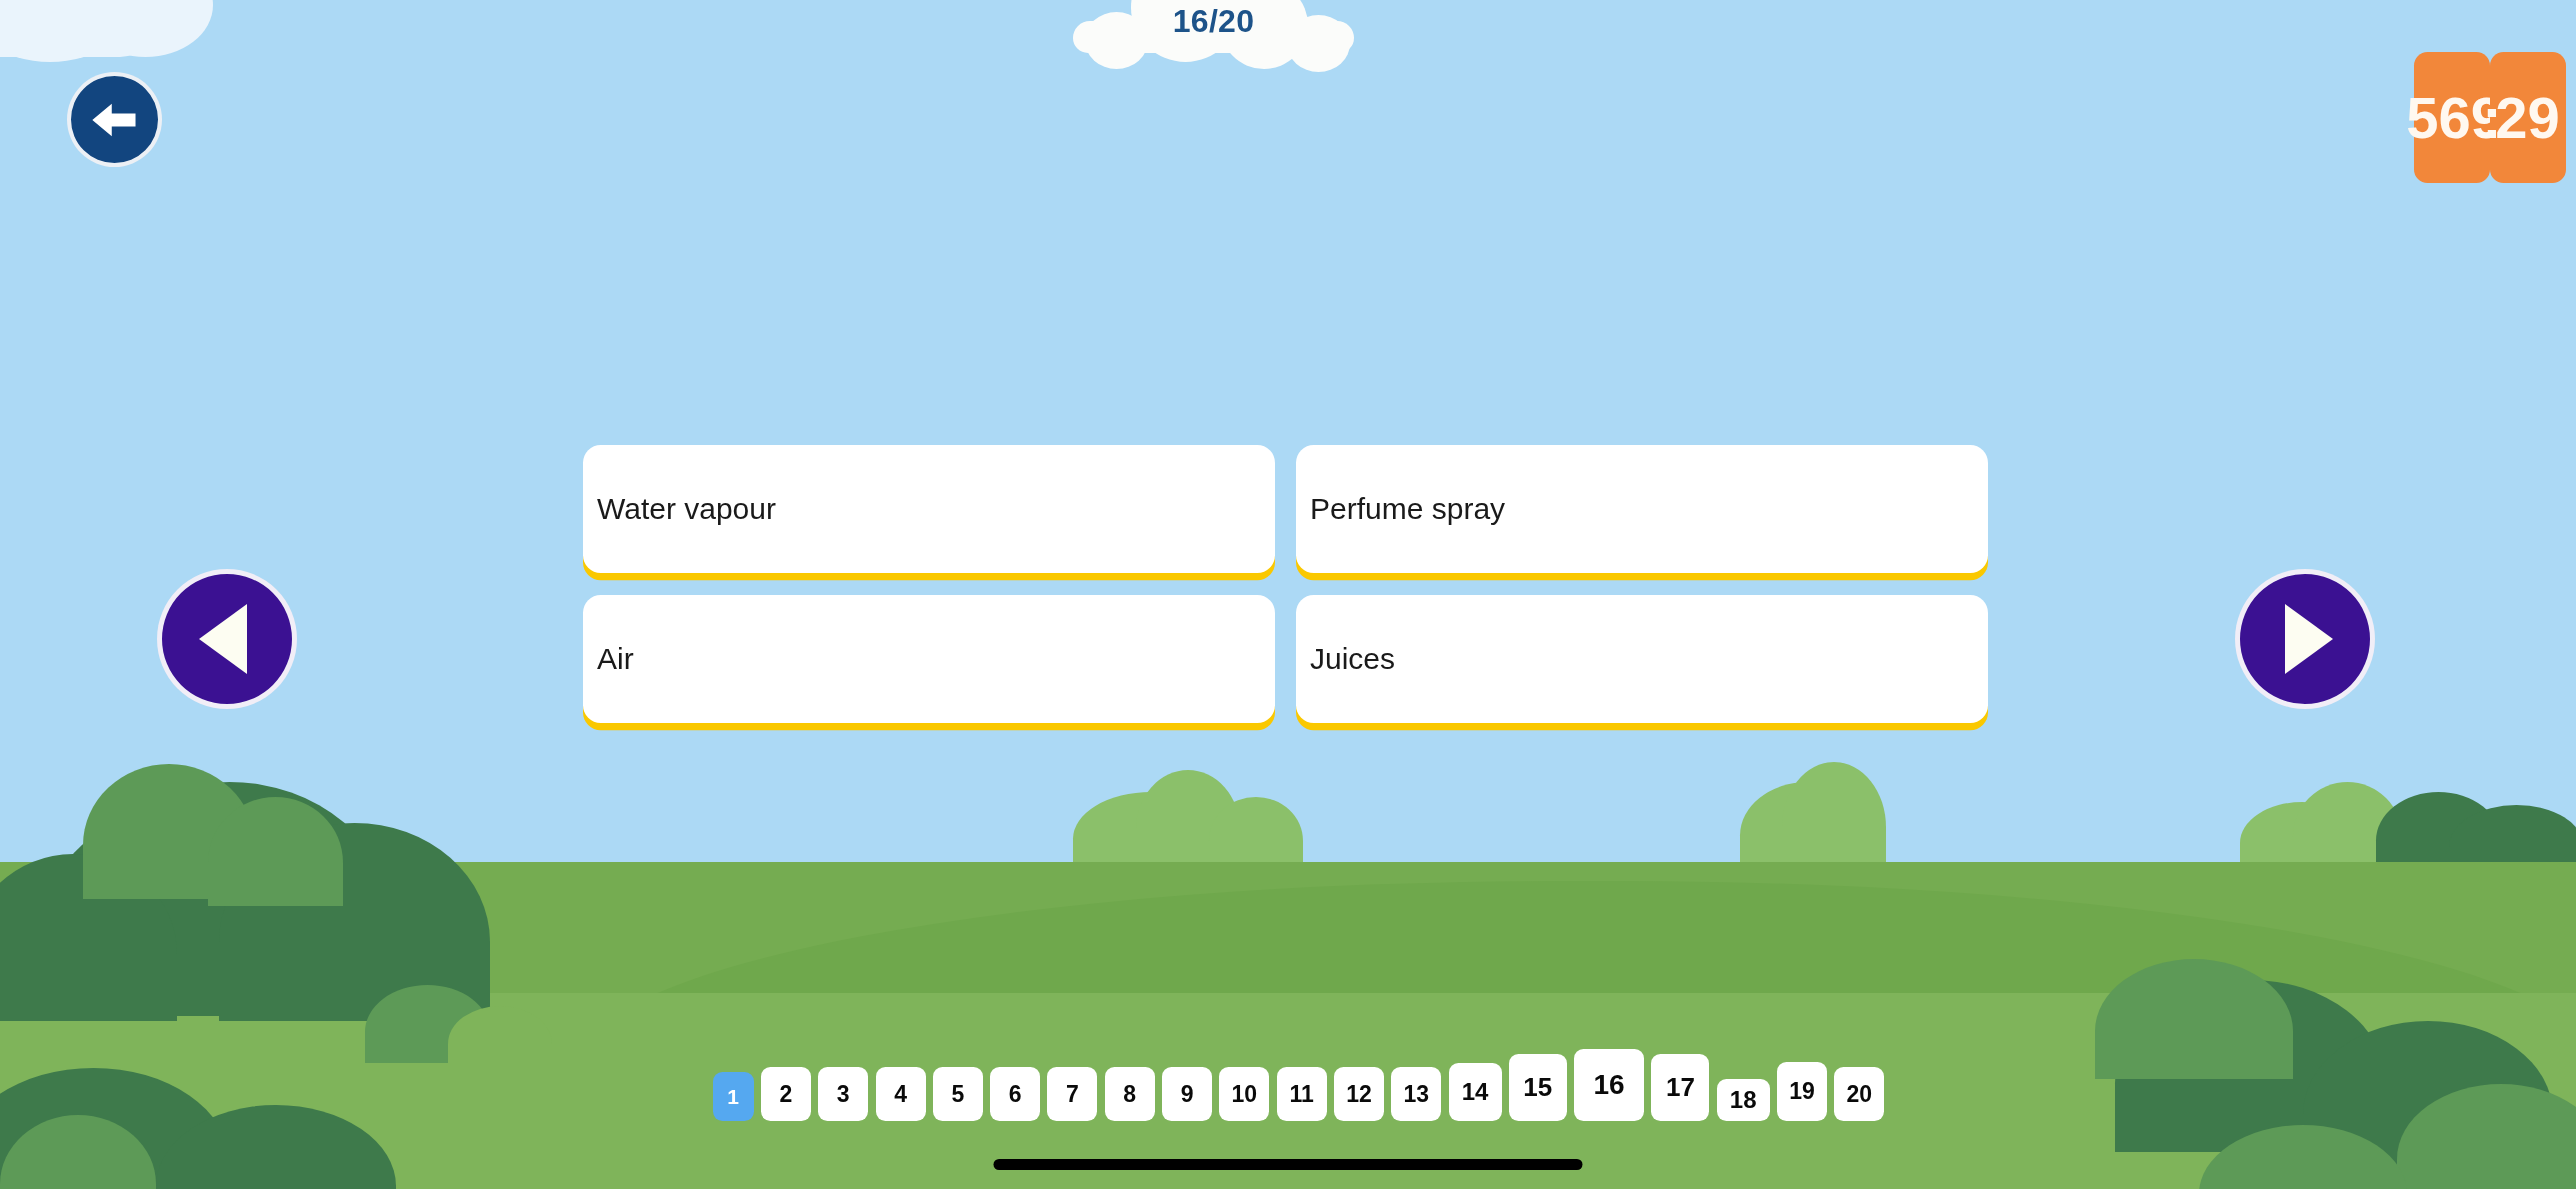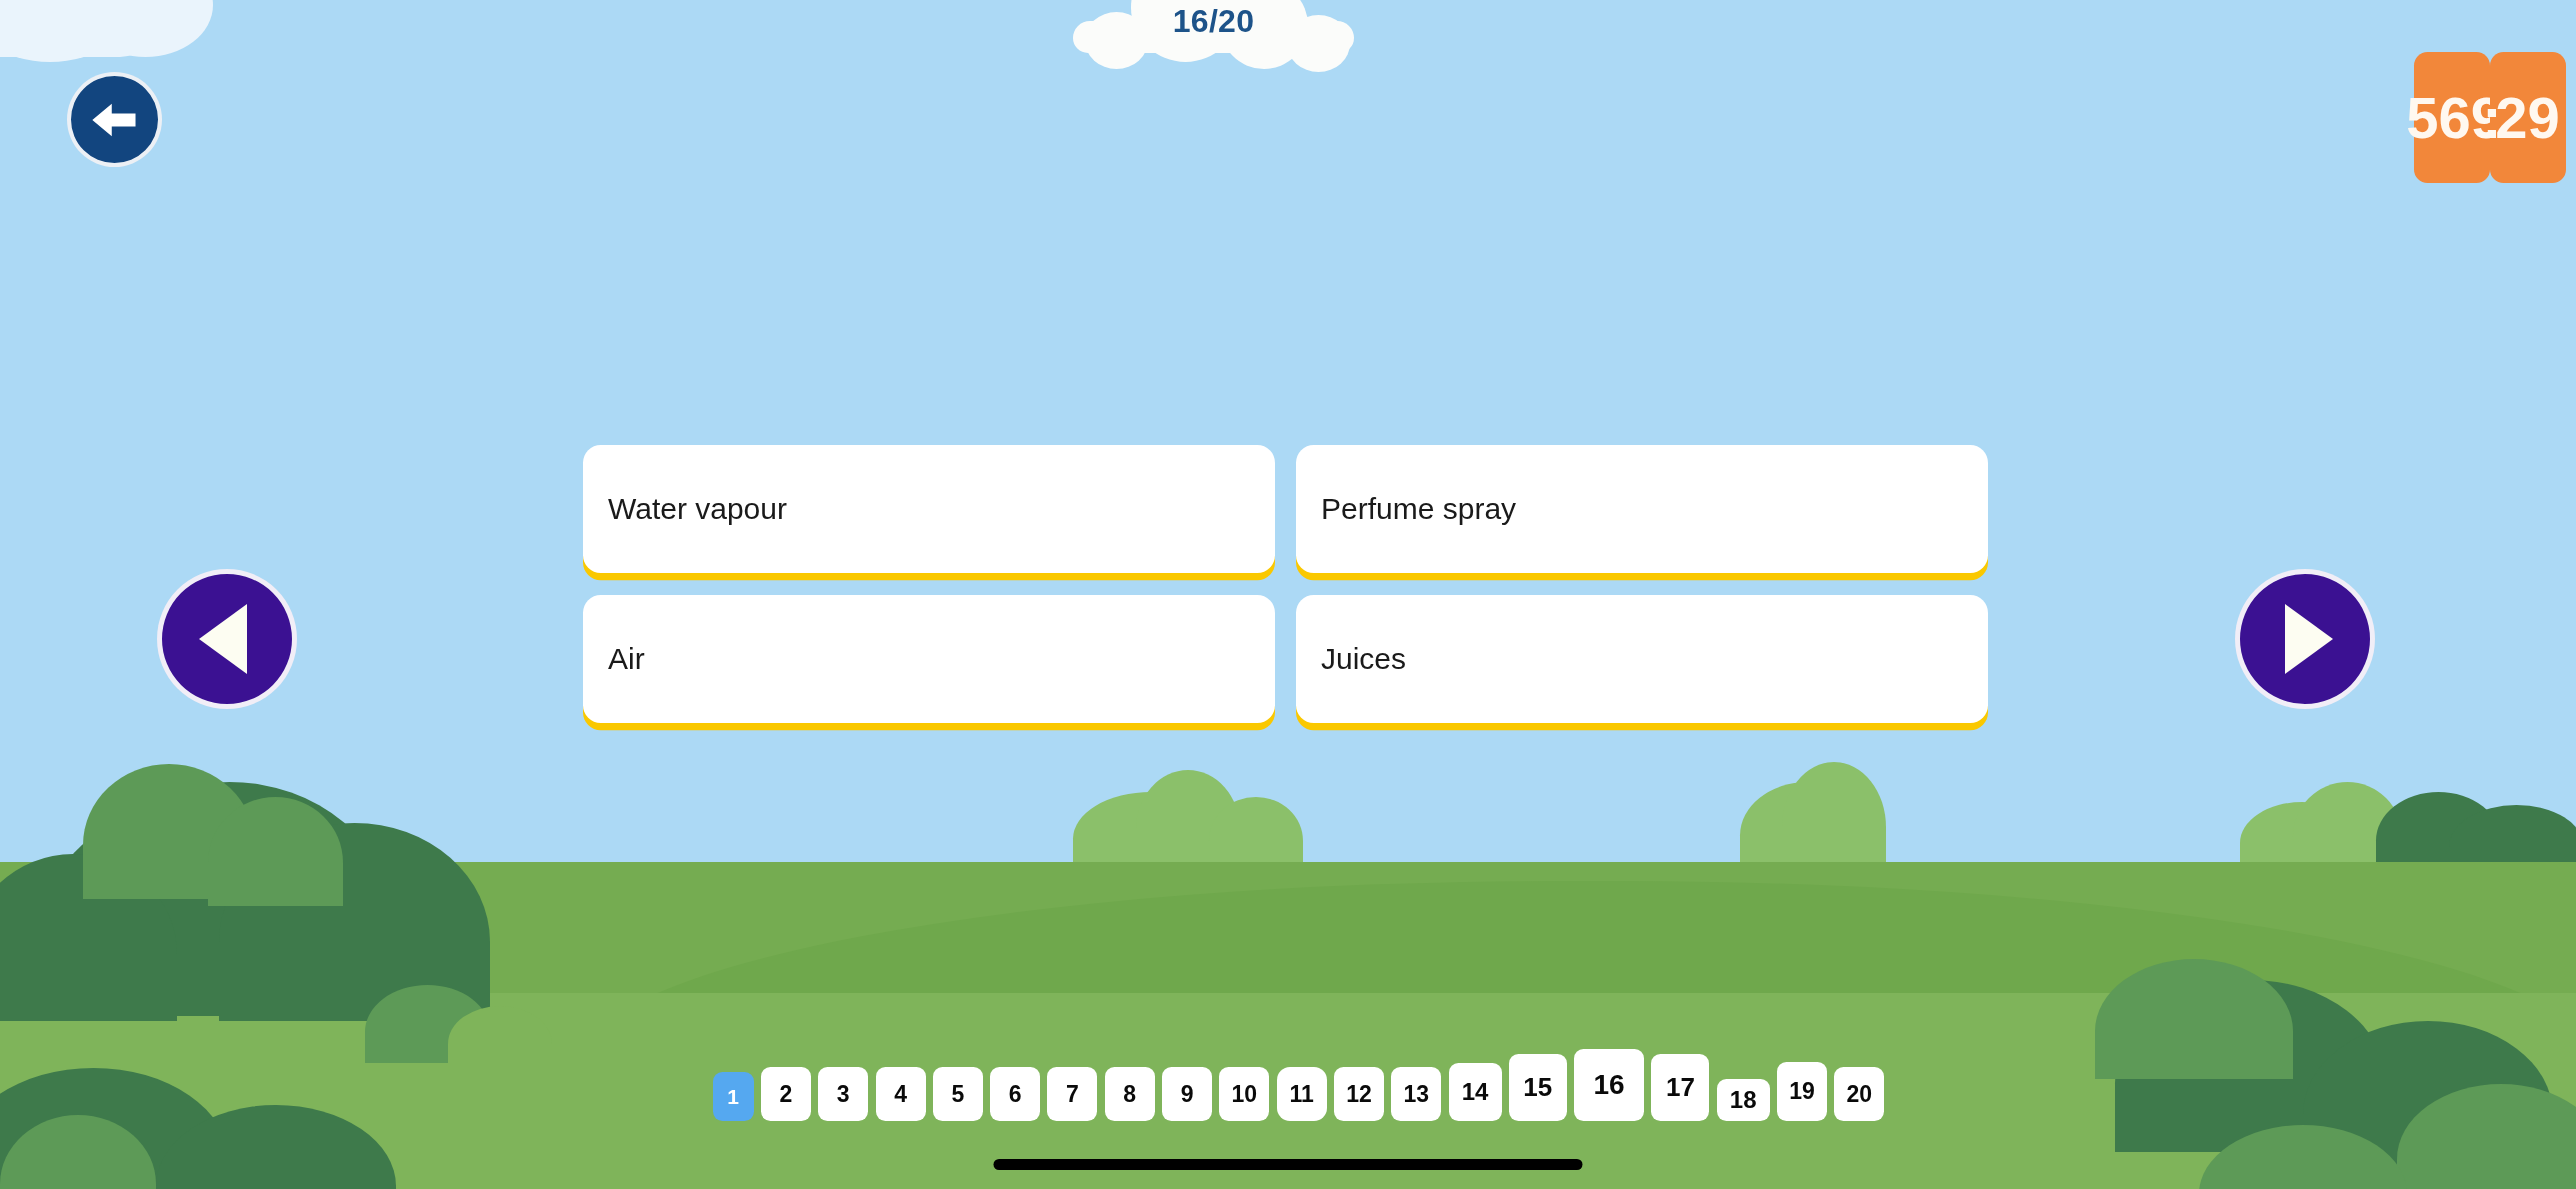--- a/index.html
+++ b/index.html
@@ -79,21 +79,21 @@
   
   .options {
     position:absolute; left:583px; top:445px;
     display:grid; grid-template-columns:692px 692px; gap:22px 21px;
   }
   .option-card {
     position:relative; height:128px;
     background:#FFFFFF; border-radius:17.7px;
     box-shadow:0 7.3px 0 0 #FAC800;
     display:flex; align-items:center;
-    padding-left:25px;
+    padding-left:14px;
     cursor:pointer;
   }
   .option-card .label { font-size:30px; color:#1A1A1A; }
 
   
   .nav-arrow {
     position:absolute; top:569px; width:140px; height:140px;
     border-radius:50%; background:#3B1192;
     border:5.7px solid rgba(255,255,255,0.93);
     display:flex; align-items:center; justify-content:center;
@@ -231,21 +231,21 @@
       <div class="page-btn answered" style="width: 41px; height: 49px; font-size: 21px;">1</div>
       <div class="page-btn" style="width: 50px; height: 54px; font-size: 23px;">2</div>
       <div class="page-btn" style="width: 50px; height: 54px; font-size: 23px;">3</div>
       <div class="page-btn" style="width: 50px; height: 54px; font-size: 23px;">4</div>
       <div class="page-btn" style="width: 50px; height: 54px; font-size: 23px;">5</div>
       <div class="page-btn" style="width: 50px; height: 54px; font-size: 23px;">6</div>
       <div class="page-btn" style="width: 50px; height: 54px; font-size: 23px;">7</div>
       <div class="page-btn" style="width: 50px; height: 54px; font-size: 23px;">8</div>
       <div class="page-btn" style="width: 50px; height: 54px; font-size: 23px;">9</div>
       <div class="page-btn" style="width: 50px; height: 54px; font-size: 23px;">10</div>
-      <div class="page-btn" style="width: 50px; height: 54px; font-size: 23px; border-radius: 13px;">11</div>
+      <div class="page-btn" style="width: 50px; height: 54px; font-size: 23px;">11</div>
       <div class="page-btn" style="width: 50px; height: 54px; font-size: 23px;">12</div>
       <div class="page-btn" style="width: 50px; height: 54px; font-size: 23px;">13</div>
       <div class="page-btn" style="width: 53px; height: 58px; font-size: 24px;">14</div>
       <div class="page-btn" style="width: 58px; height: 67px; font-size: 26px;">15</div>
       <div class="page-btn" style="width: 70px; height: 72px; font-size: 28px;">16</div>
       <div class="page-btn" style="width: 58px; height: 67px; font-size: 26px;">17</div>
       <div class="page-btn" style="width: 53px; height: 42px; font-size: 24px;">18</div>
       <div class="page-btn" style="width: 50px; height: 59px; font-size: 23px;">19</div>
       <div class="page-btn" style="width: 50px; height: 54px; font-size: 23px;">20</div>
     </div>

